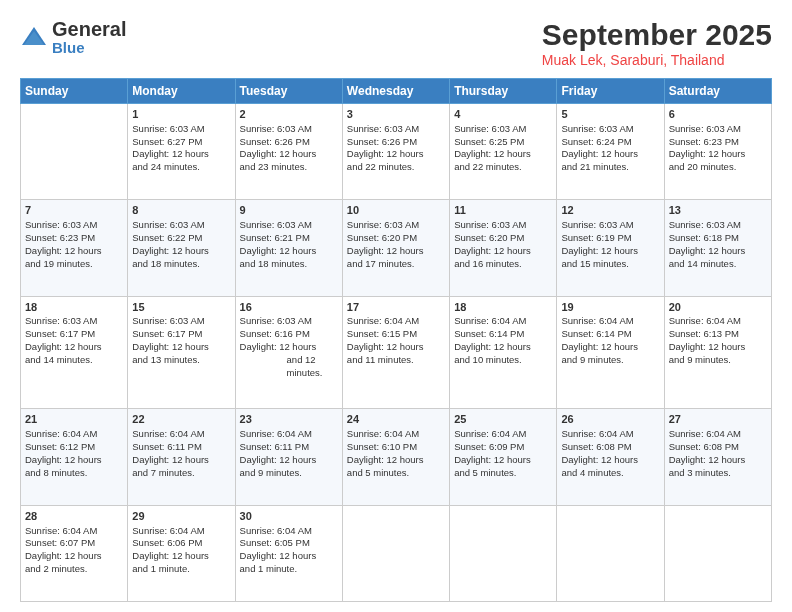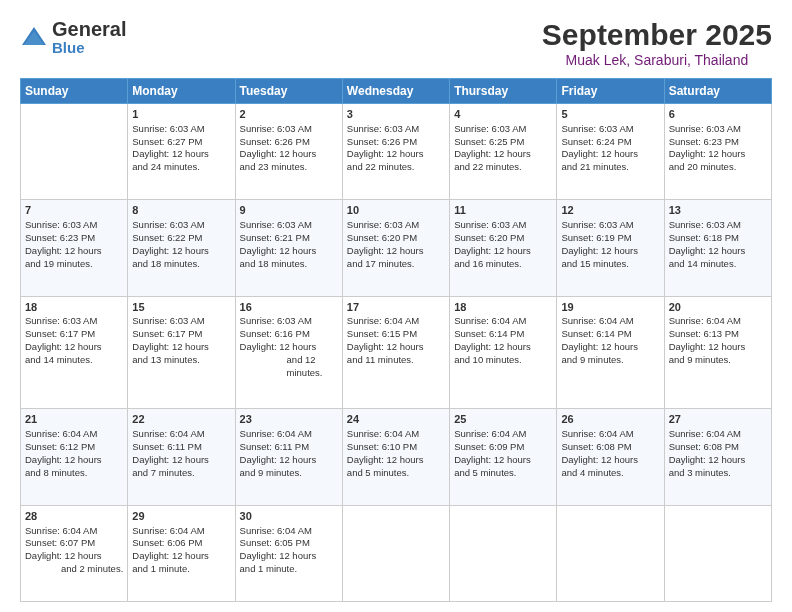--- a/index.html
+++ b/index.html
@@ -41,31 +41,31 @@
     .logo-blue {
       font-size: 15px;
       font-weight: bold;
       color: #3a7fc1;
     }
     .logo-icon {
       width: 28px;
       height: 28px;
     }
     .title-block {
-      text-align: center;
+      text-align: left;
     }
     .title-block h1 {
       font-size: 30px;
       font-weight: bold;
       color: #333;
     }
     .title-block h2 {
       font-size: 14px;
       font-weight: normal;
-      color: #701a75;
+      color: #ef4444;
     }
     .calendar {
       flex: 1;
       border: 1px solid #ccc;
       border-collapse: collapse;
       width: 100%;
       table-layout: fixed;
     }
     .calendar th {
       background: #3a7fc1;
@@ -334,21 +334,21 @@
             <span style="display: block;">Daylight: 12 hours</span>
             <span style="display: block;">and 3 minutes.</span>
           </td>
         </tr>
         <tr>
           <td>
             <span class="day-num">28</span>
             <span style="display: block;">Sunrise: 6:04 AM</span>
             <span style="display: block;">Sunset: 6:07 PM</span>
             <span style="display: block;">Daylight: 12 hours</span>
-            <span style="display: block; text-align: right;">and 2 minutes.</span>
+            <span style="display: block;">and 2 minutes.</span>
           </td>
           <td>
             <span class="day-num">29</span>
             <span style="display: block;">Sunrise: 6:04 AM</span>
             <span style="display: block;">Sunset: 6:06 PM</span>
             <span style="display: block;">Daylight: 12 hours</span>
             <span style="display: block;">and 1 minute.</span>
           </td>
           <td>
             <span class="day-num">30</span>

